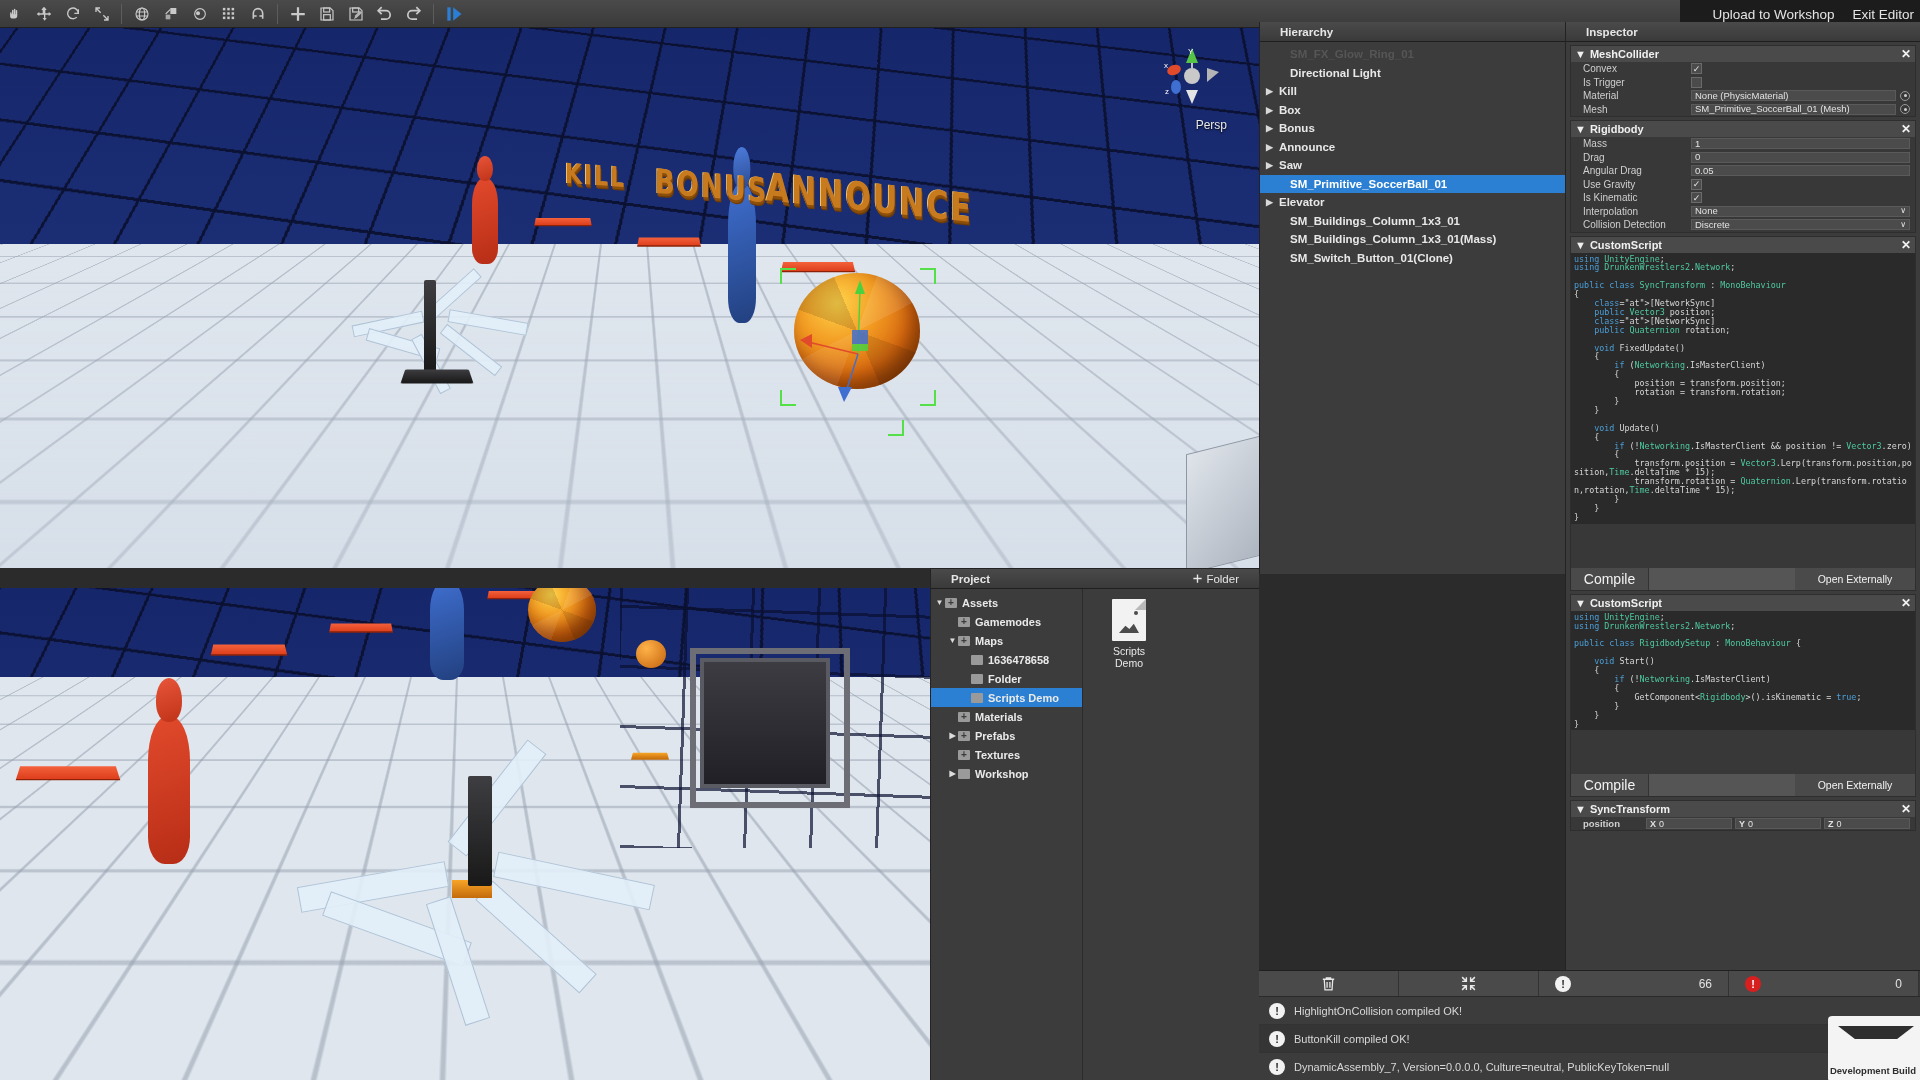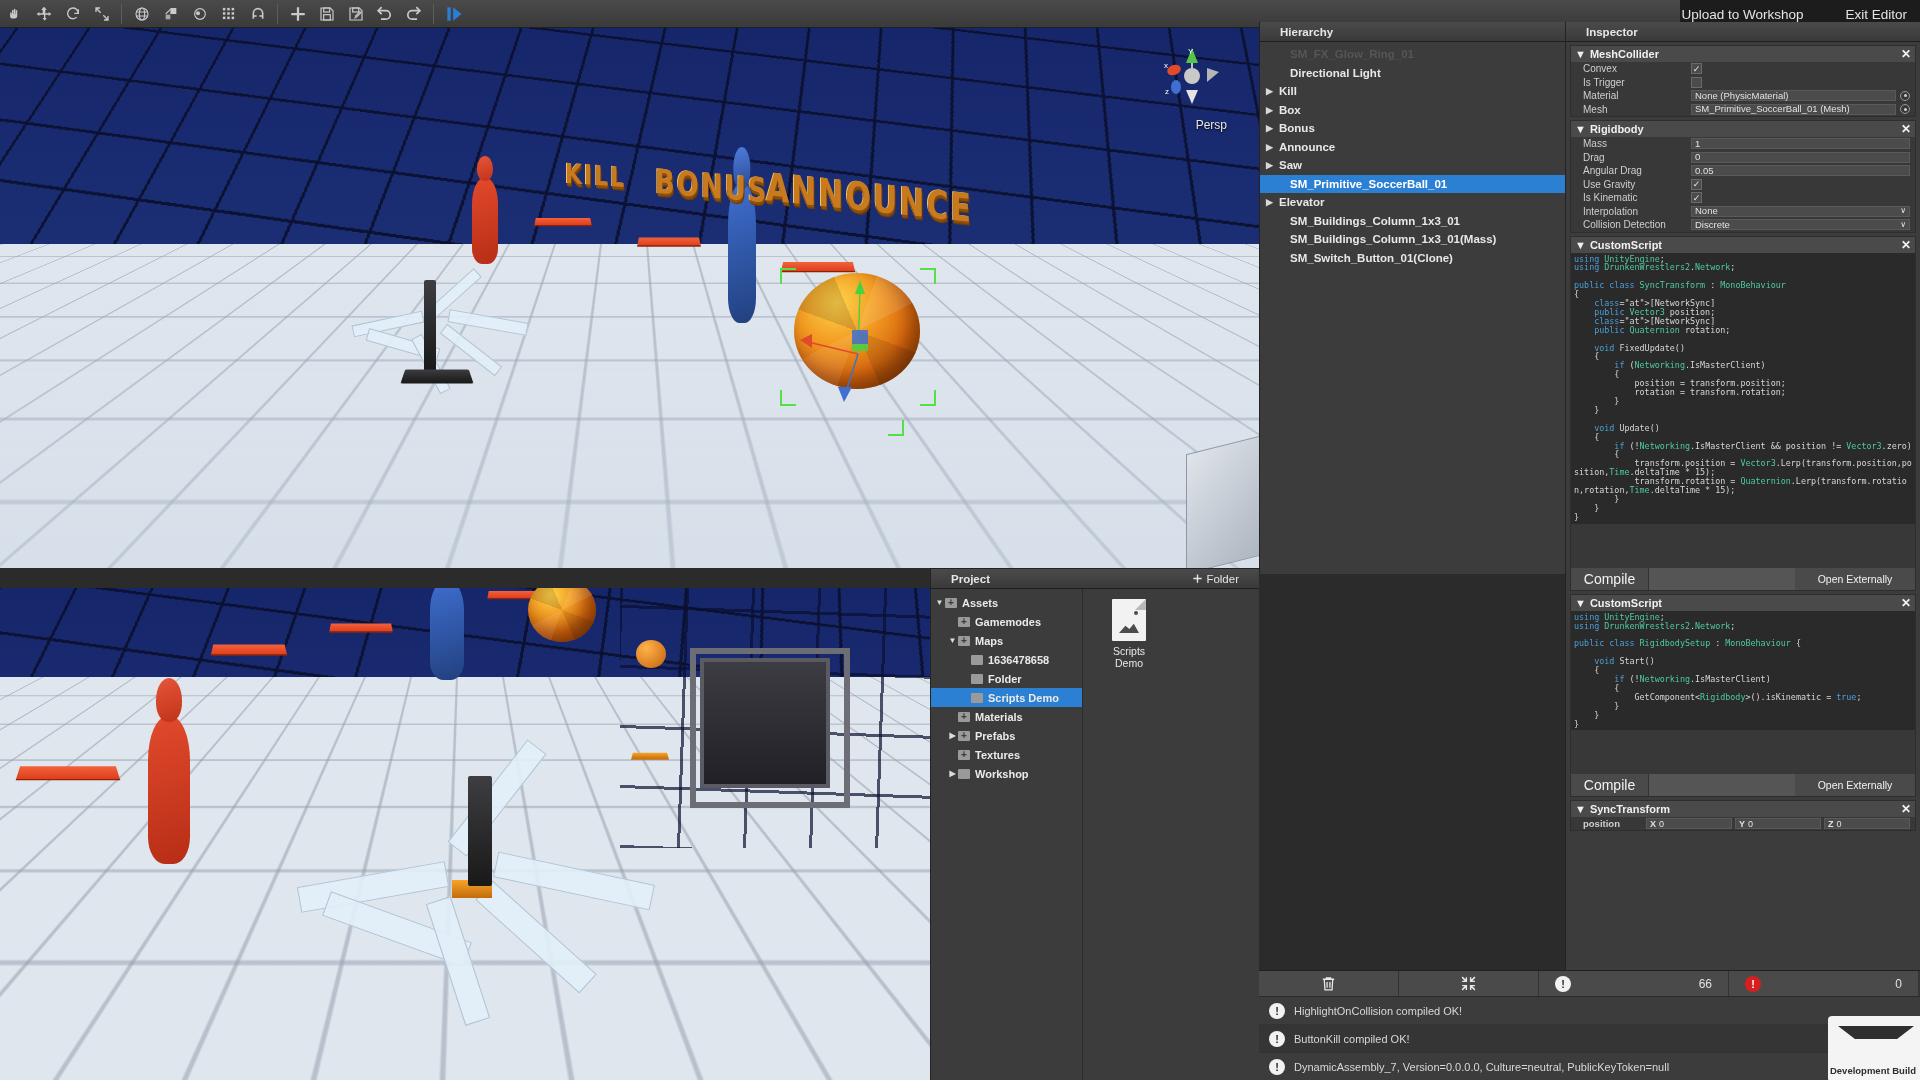--- a/index.html
+++ b/index.html
@@ -12,21 +12,21 @@
     background:linear-gradient(#4a4a4a,#3a3a3a); border-bottom:1px solid #202020;
     display:flex; align-items:center; }
   .tb-group { display:flex; align-items:center; height:28px; }
   .tb-btn { width:29px; height:26px; display:flex; align-items:center; justify-content:center;
     color:#c9c9c9; }
   .tb-sep { width:1px; height:20px; background:#5d5d5d; margin:0 5px; }
   .tb-btn svg { display:block; }
   .tb-play { color:#2a7fd4; }
   .topright { position:absolute; right:0; top:0; height:28px; width:240px;
     background:#1c1c1c; display:flex; align-items:center; justify-content:flex-end;
-    padding-right:13px; gap:42px; }
+    padding-right:6px; gap:18px; }
   .topright span { font-size:13.5px; color:#e4e4e4; }
 
   
   .scene { position:absolute; left:0; top:28px; width:1259px; height:540px;
     overflow:hidden; background:#1b2f6b; }
   .sky { position:absolute; inset:0;
     background:linear-gradient(180deg,#16266b 0%, #1d3178 55%, #23398a 100%); }
   .sky-grid { position:absolute; left:-10%; top:-10%; width:130%; height:70%;
     background-image:
       repeating-linear-gradient(100deg, rgba(10,16,48,.95) 0 3px, transparent 3px 78px),

